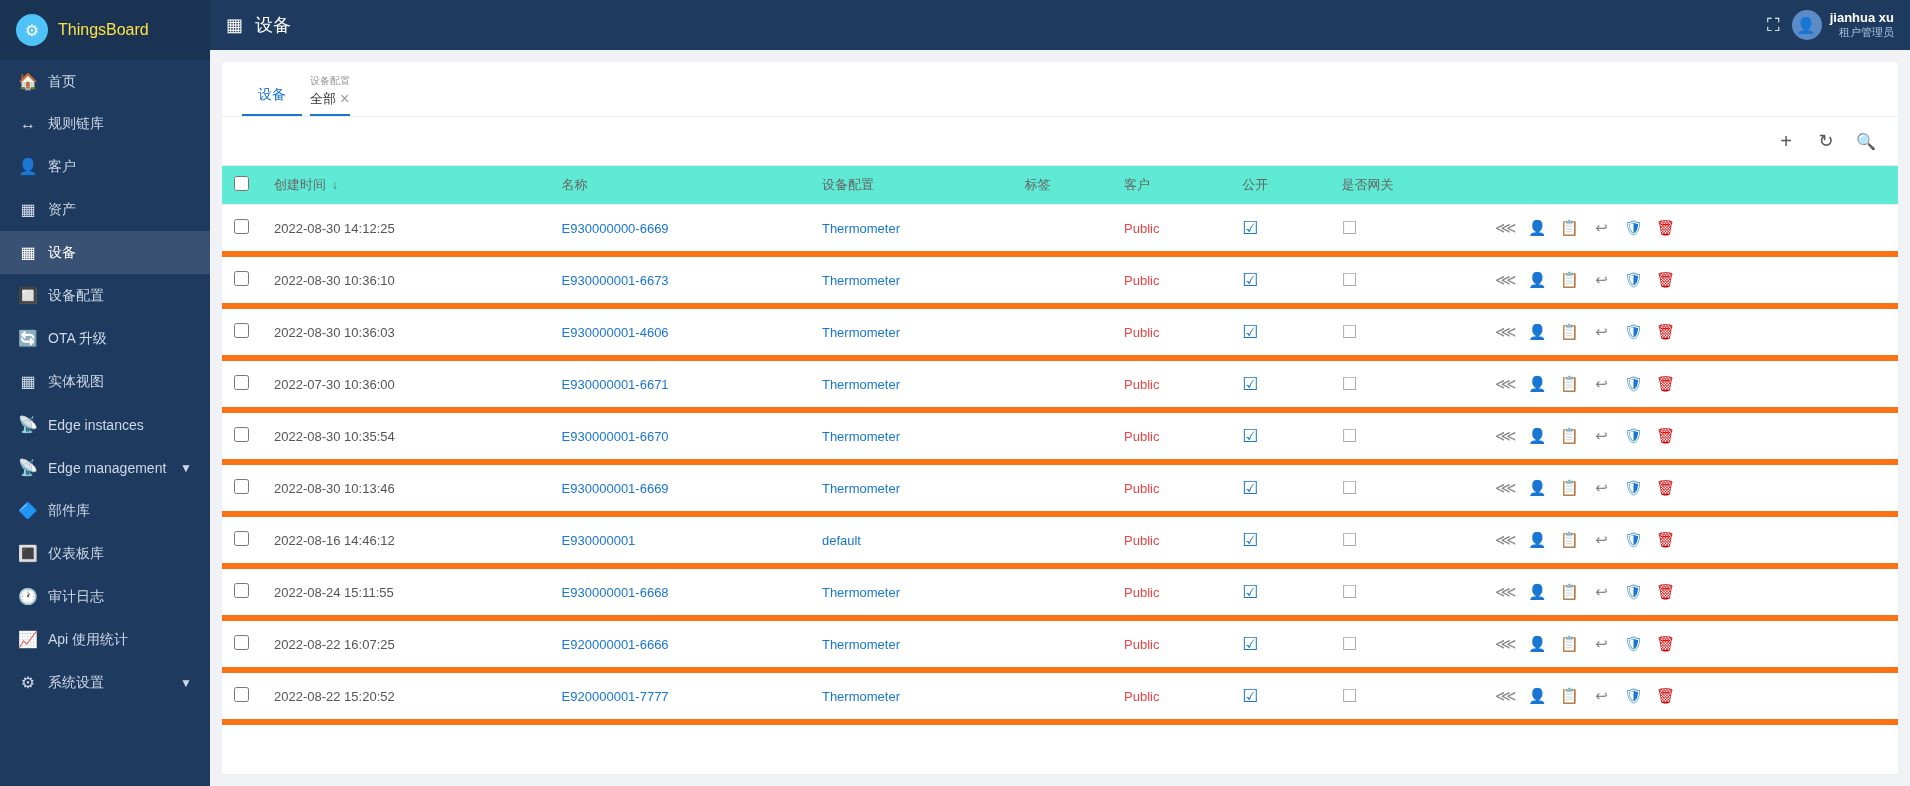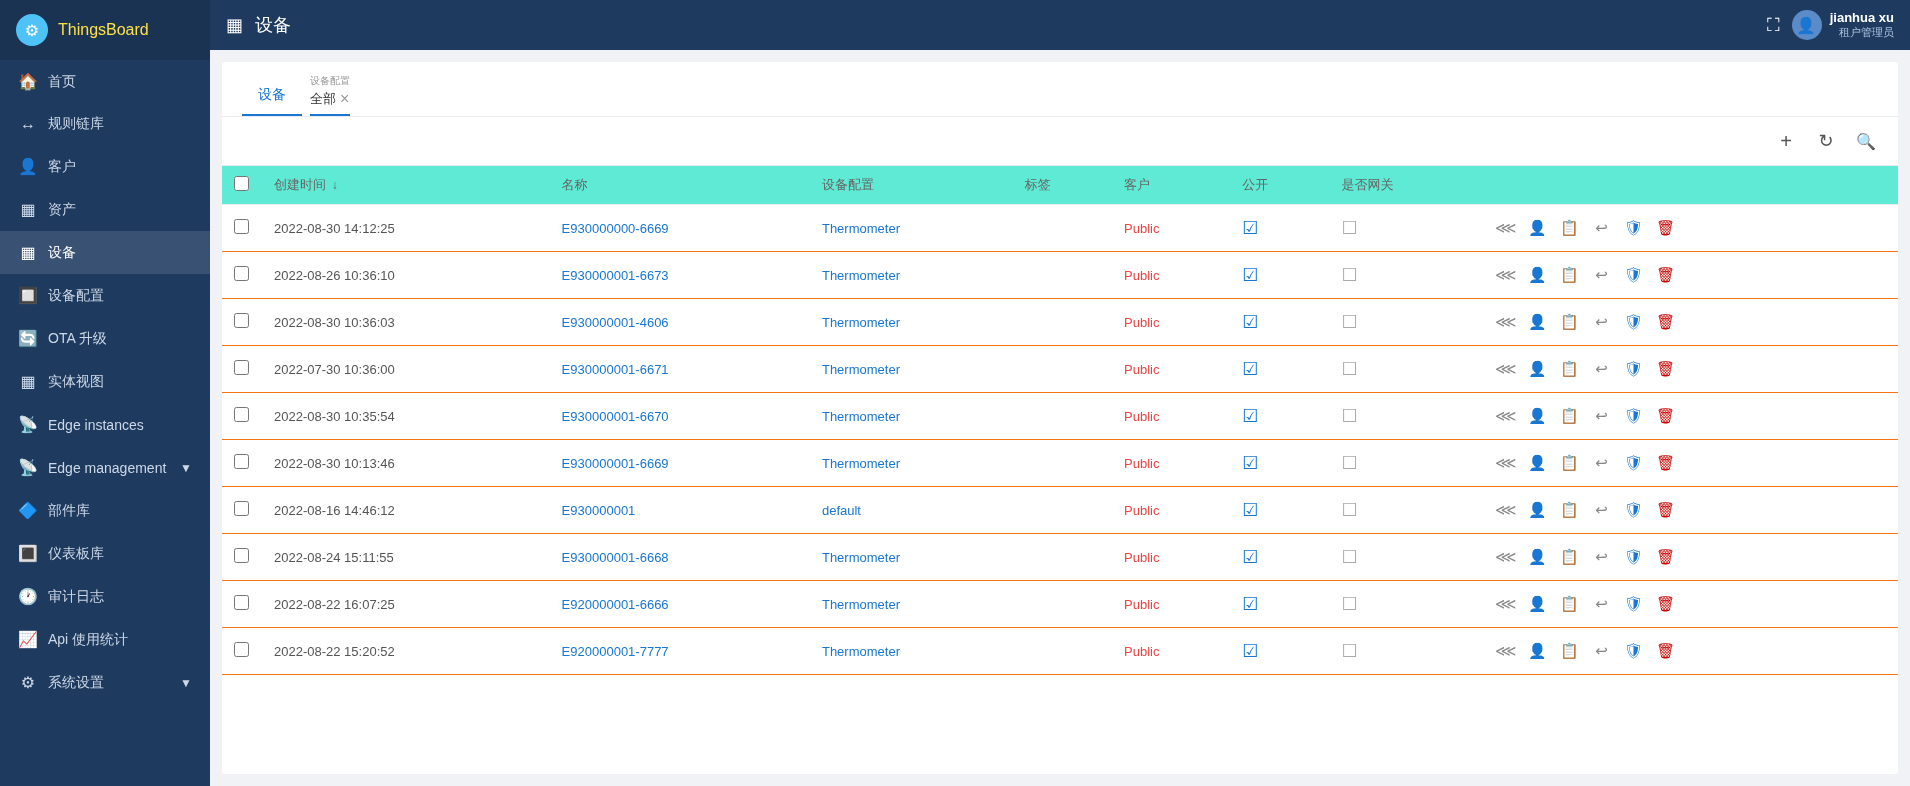--- a/index.html
+++ b/index.html
@@ -153,21 +153,21 @@
       color: #666;
       font-weight: 500;
       border-bottom: 1px solid #e8ecf0;
       white-space: nowrap;
       background: #5eead4;
       position: sticky;
       top: 0;
       z-index: 1;
     }
     tbody tr {
-      border-bottom: 1px solid #f97316;
+      border-bottom: 6px solid #f97316;
       margin-left: 40px;
     }
     tbody td {
       padding: 10px 12px;
       color: #333;
     }
     .td-date { color: #555; font-size: 13px; white-space: nowrap; }
     .td-link { color: #1976d2; cursor: pointer; }
     .td-customer { color: #ef4444; }
     .td-actions { display: flex; align-items: center; gap: 6px; }
@@ -351,21 +351,21 @@
       <span class="action-icon" title="Assign to customer">👤</span>
       <span class="action-icon" title="Copy credentials">📋</span>
       <span class="action-icon" title="Check connectivity">↩</span>
       <span class="action-icon" title="Manage credentials" style="color:#1976d2;">🛡</span>
       <span class="action-icon delete" title="Delete">🗑</span>
     </div>
   </td>
             </tr>
             <tr>
               <td class="checkbox-cell"><input type="checkbox" style=""></td>
-              <td class="td-date">2022-08-26 10:36:10</td>
+              <td class="td-date">2022-08-30 10:36:10</td>
               <td class="td-link">E930000001-6673</td>
               <td class="td-link">Thermometer</td>
               <td></td>
               <td class="td-customer">Public</td>
               <td><span style="color:#1976d2;font-size:18px;">☑</span></td>
               <td><span style="color:#aaa;font-size:18px;">☐</span></td>
               <td>
     <div class="td-actions">
       <span class="action-icon" title="Share">⋘</span>
       <span class="action-icon" title="Assign to customer">👤</span>

